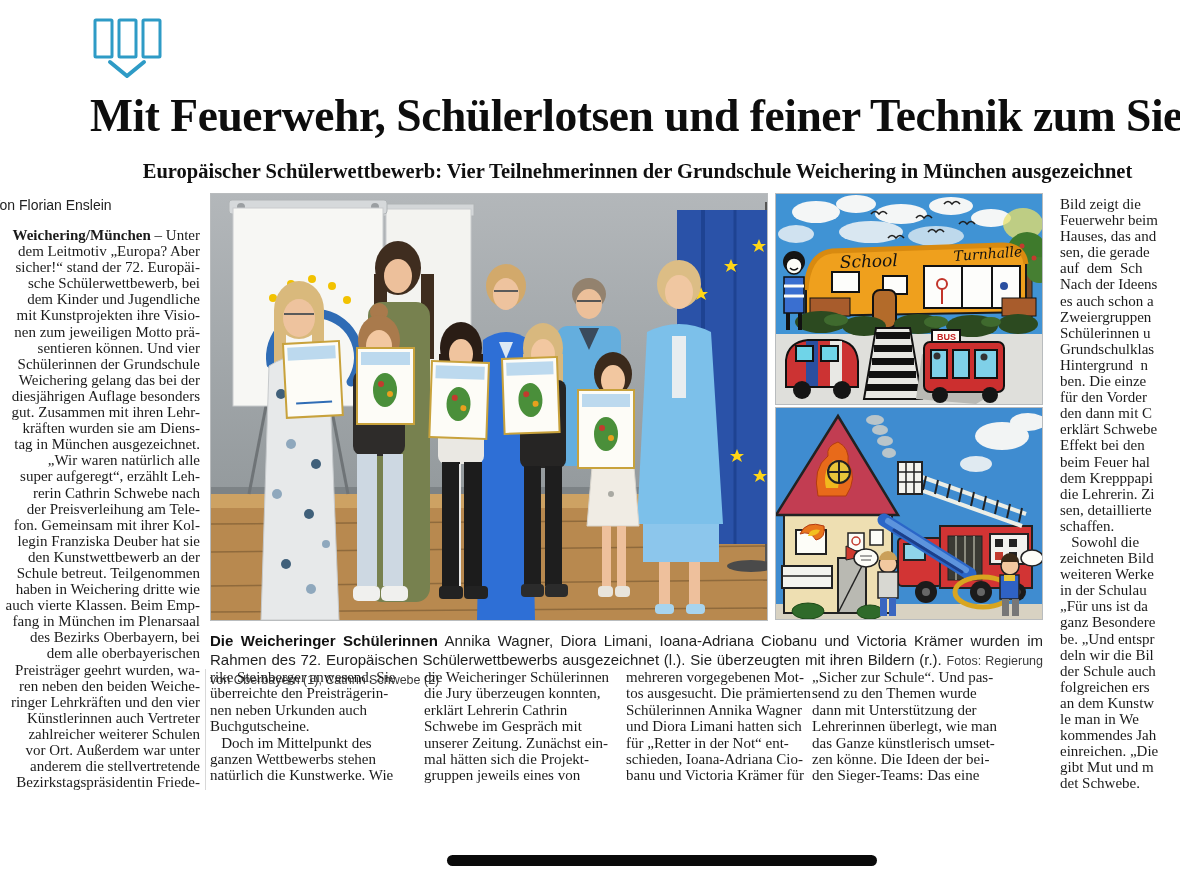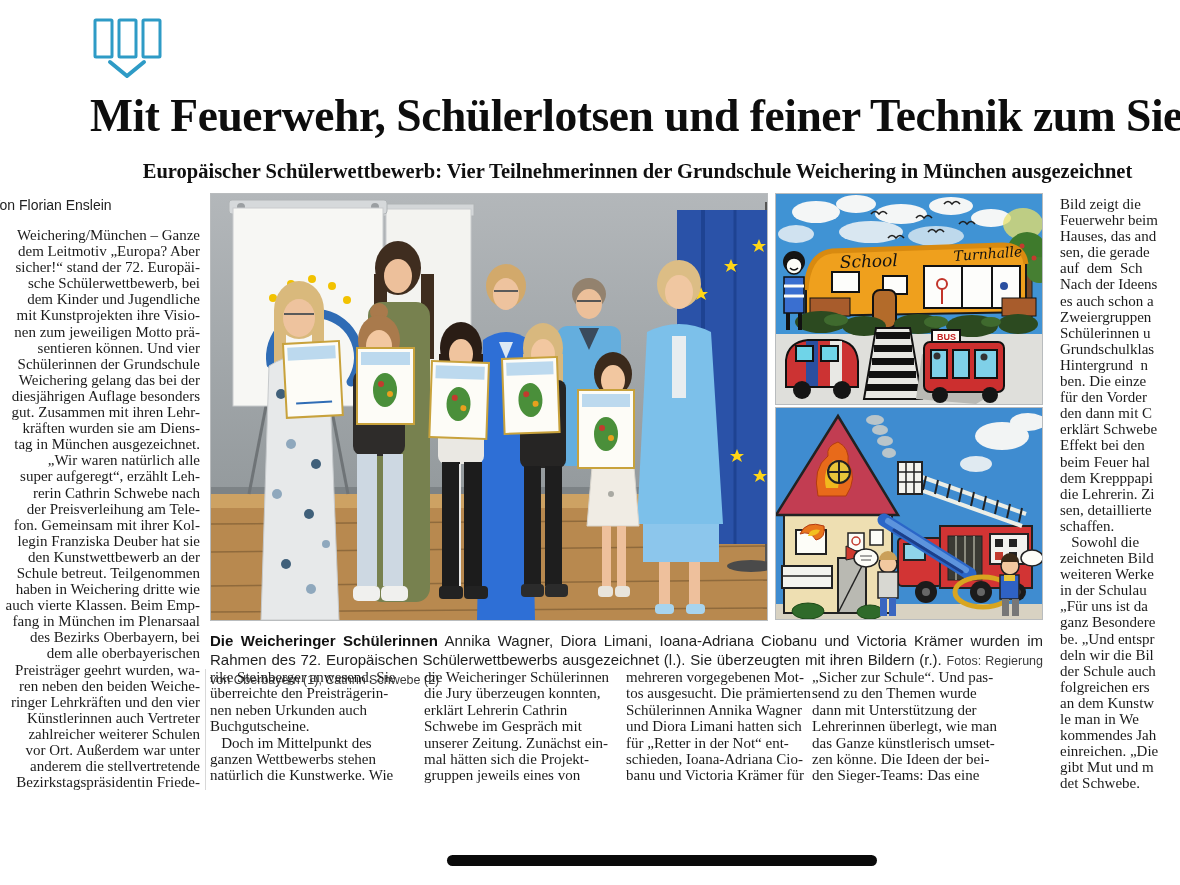--- a/index.html
+++ b/index.html
@@ -23,21 +23,21 @@
   }
   #byline{
     left:-9px;top:197px;font-family:"Liberation Sans",sans-serif;
     font-size:14px;color:#222;
   }
   
   #introCol{
     left:-62px;top:227px;width:262px;
     font-size:15px;line-height:16.1px;white-space:pre;text-align:right;
   }
-  #introCol .lead{font-weight:400;}
+  #introCol .lead{font-weight:700;}
   
   #groupPhoto{left:210px;top:193px;width:558px;height:428px;border:1px solid #b9bcbe;box-sizing:border-box;}
   #drawing1{left:775px;top:193px;width:268px;height:212px;border:1px solid #b9bcbe;box-sizing:border-box;}
   #drawing2{left:775px;top:407px;width:268px;height:213px;border:1px solid #b9bcbe;box-sizing:border-box;}
   svg{display:block;}
   
   #caption{
     left:210px;top:632px;width:833px;
     font-family:Liberation Sans, sans-serif;font-size:15px;line-height:18.5px;
     text-align:justify;color:#222;
@@ -71,21 +71,21 @@
   </g>
 </svg>
 <svg class="abs" id="chev" viewBox="0 0 42 22">
   <polyline points="4,4 21,18 38,4" fill="none" stroke="#2E9BC6" stroke-width="4" stroke-linecap="round" stroke-linejoin="round"></polyline>
 </svg>
 
 <div class="abs" id="headline">Mit Feuerwehr, Schülerlotsen und feiner Technik zum Sieg</div>
 <div class="abs" id="subheadline">Europäischer Schülerwettbewerb: Vier Teilnehmerinnen der Grundschule Weichering in München ausgezeichnet</div>
 <div class="abs" id="byline">Von Florian Enslein</div>
 
-<div class="abs" id="introCol"><span class="lead">Weichering/München</span><span> – Ganze</span>
+<div class="abs" id="introCol"><span class="lead">Weichering/München</span><span> – Unter</span>
 <span>dem Leitmotiv „Europa? Aber
 sicher!“ stand der 72. Europäi-
 sche Schülerwettbewerb, bei
 dem Kinder und Jugendliche
 mit Kunstprojekten ihre Visio-
 nen zum jeweiligen Motto prä-
 sentieren können. Und vier
 Schülerinnen der Grundschule
 Weichering gelang das bei der
 diesjährigen Auflage besonders

